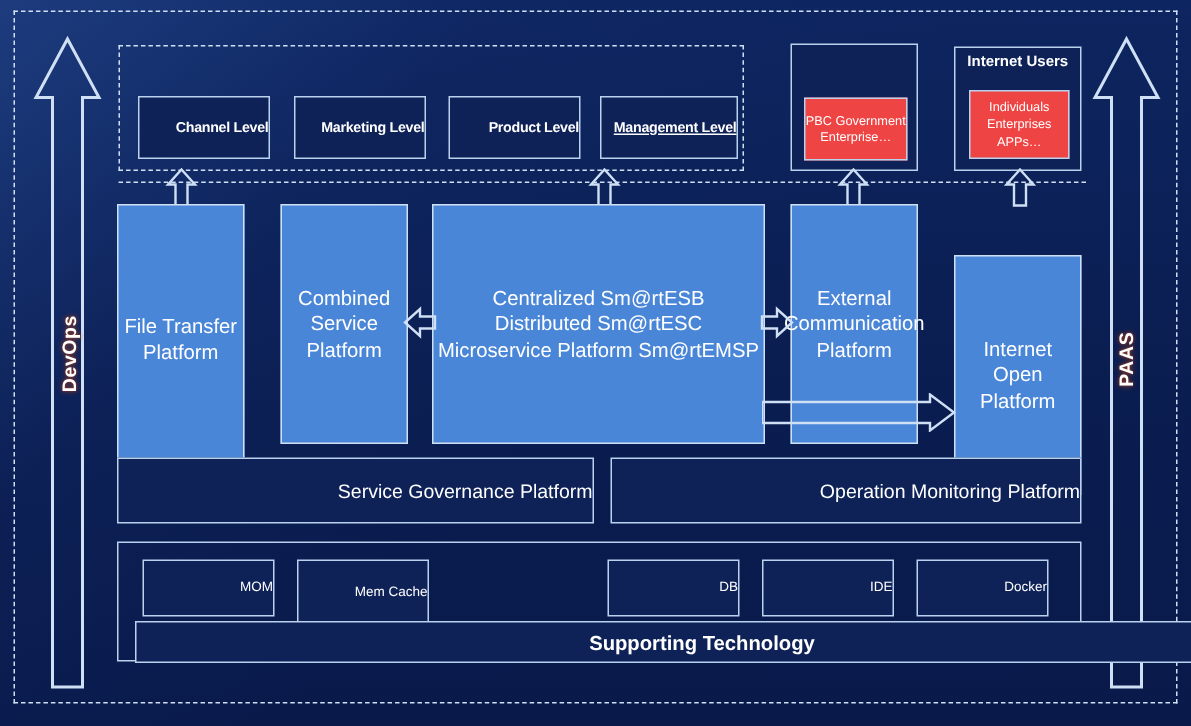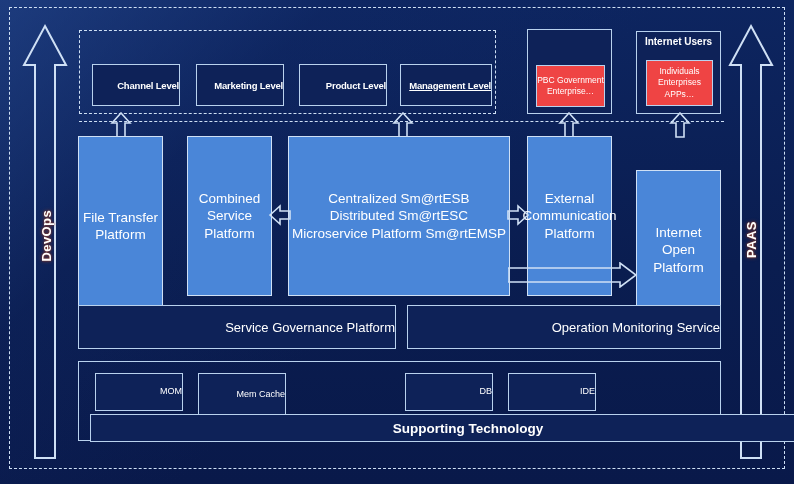--- a/index.html
+++ b/index.html
@@ -204,35 +204,38 @@
   <div class="harrow" style="left:508px;top:262px;">
     <svg width="130" height="26" viewBox="0 0 130 26">
       <polygon points="0,6 112,6 112,1 128,13 112,25 112,20 0,20" fill="none" stroke="#cfe0f5" stroke-width="1.6"></polygon>
     </svg>
   </div>
 
   <div class="dbox gov" style="left:78px;top:305px;width:318px;height:44px;">
     <span>Service Governance Platform</span>
   </div>
   <div class="dbox gov" style="left:407px;top:305px;width:314px;height:44px;">
-    <span>Operation Monitoring Service</span>
+    <span>Operation Monitoring Platform</span>
   </div>
 
   <div class="tech-wrap" style="left:78px;top:361px;width:643px;height:80px;"></div>
 
   <div class="dbox tech" style="left:95px;top:373px;width:88px;height:38px;">
     <span>MOM</span>
   </div>
   <div class="dbox tech" style="left:198px;top:373px;width:88px;height:43px;">
     <span>Mem Cache</span>
   </div>
   <div class="dbox tech" style="left:405px;top:373px;width:88px;height:38px;">
     <span>DB</span>
   </div>
   <div class="dbox tech" style="left:508px;top:373px;width:88px;height:38px;">
     <span>IDE</span>
   </div>
+  <div class="dbox tech" style="left:611px;top:373px;width:88px;height:38px;">
+    <span>Docker</span>
+  </div>
 
   <div class="support" style="left:90px;top:414px;width:756px;height:28px;">
     <span>Supporting Technology</span>
   </div>
 
 </div>
 
 </body></html>

